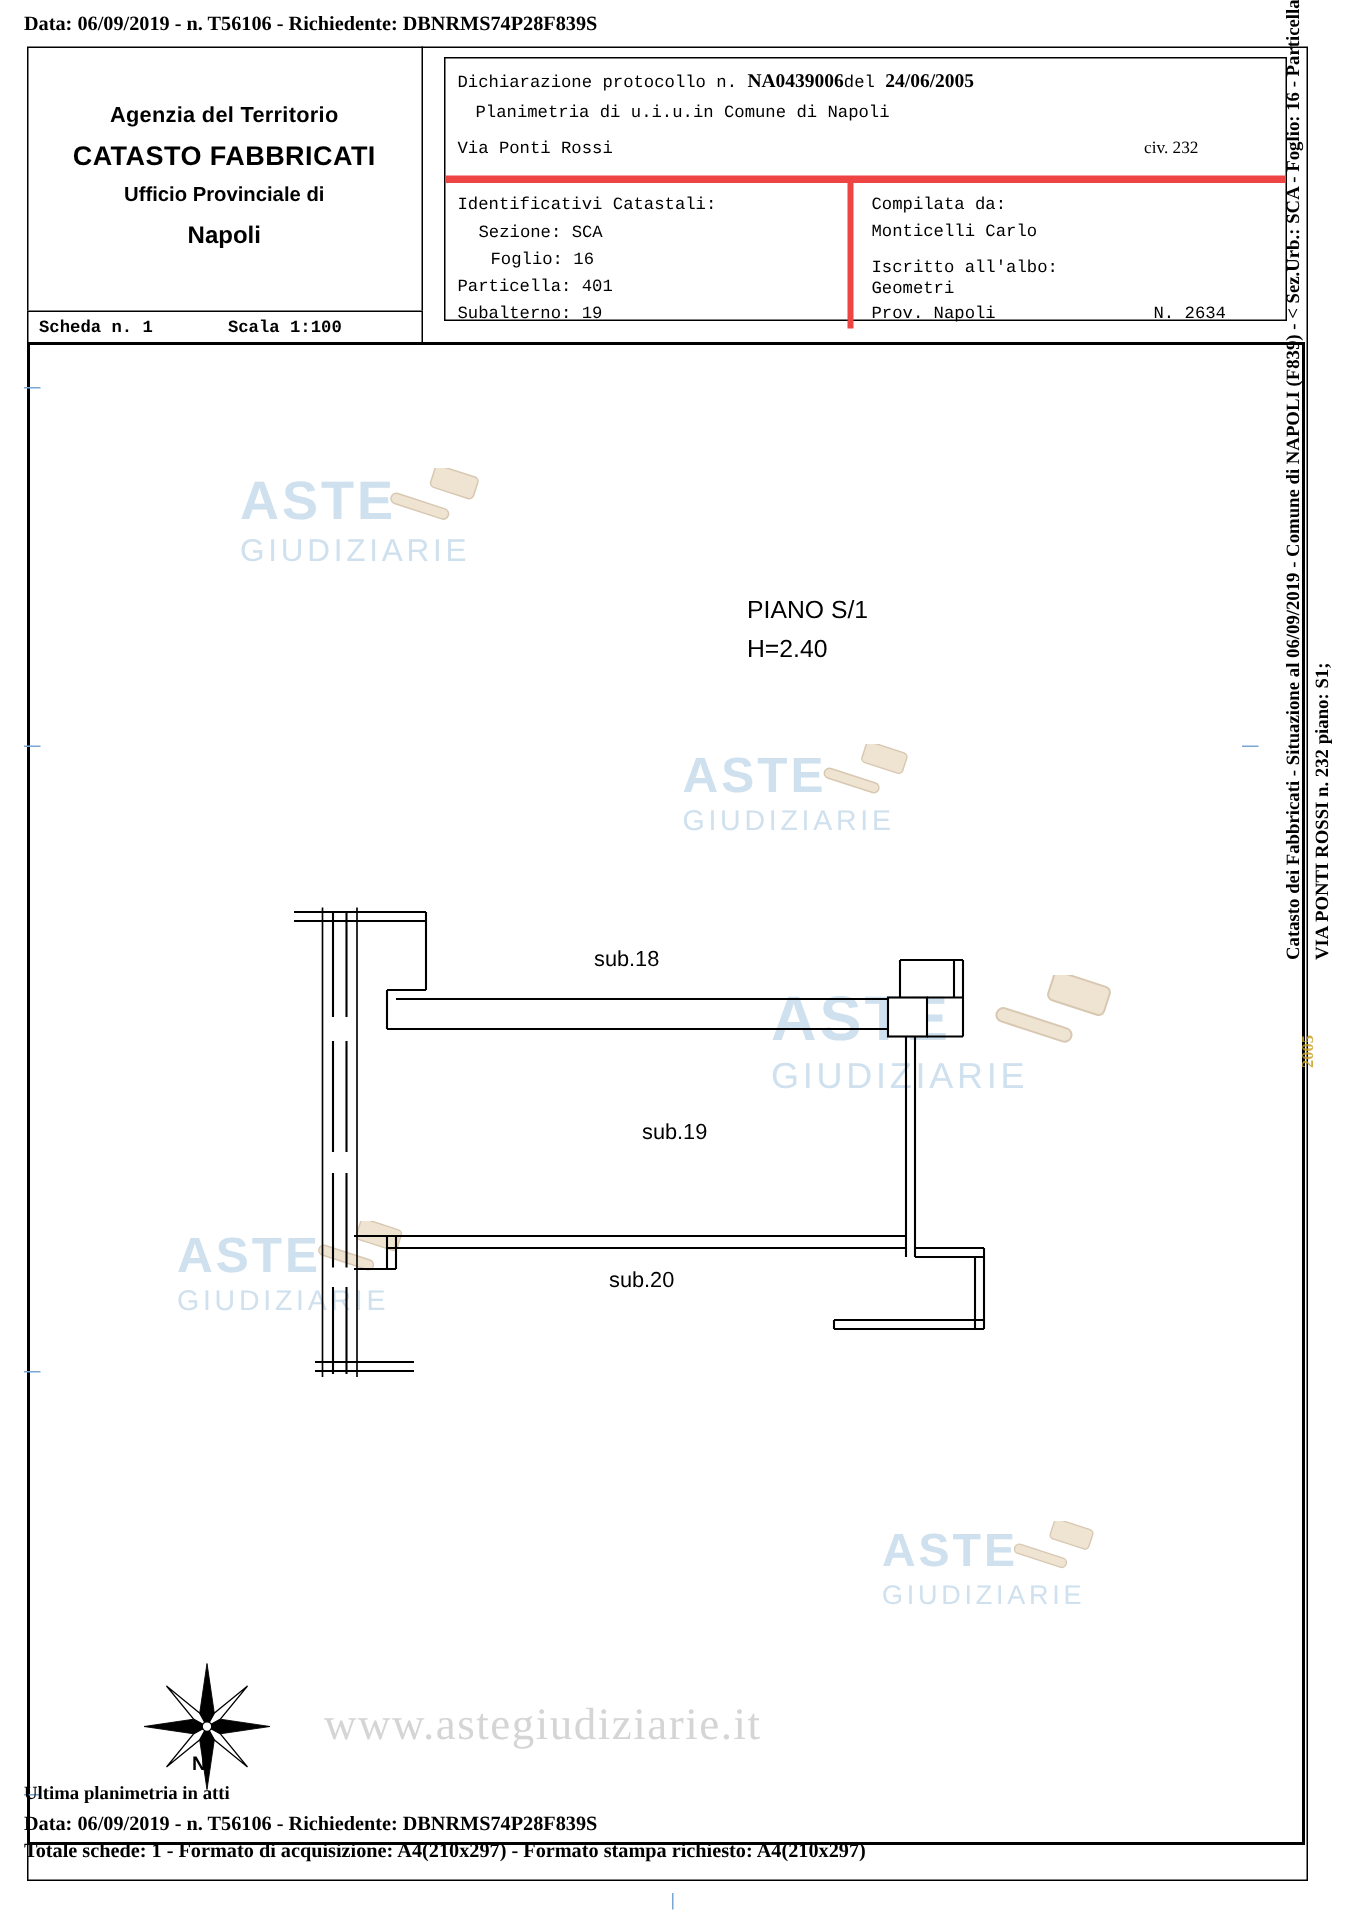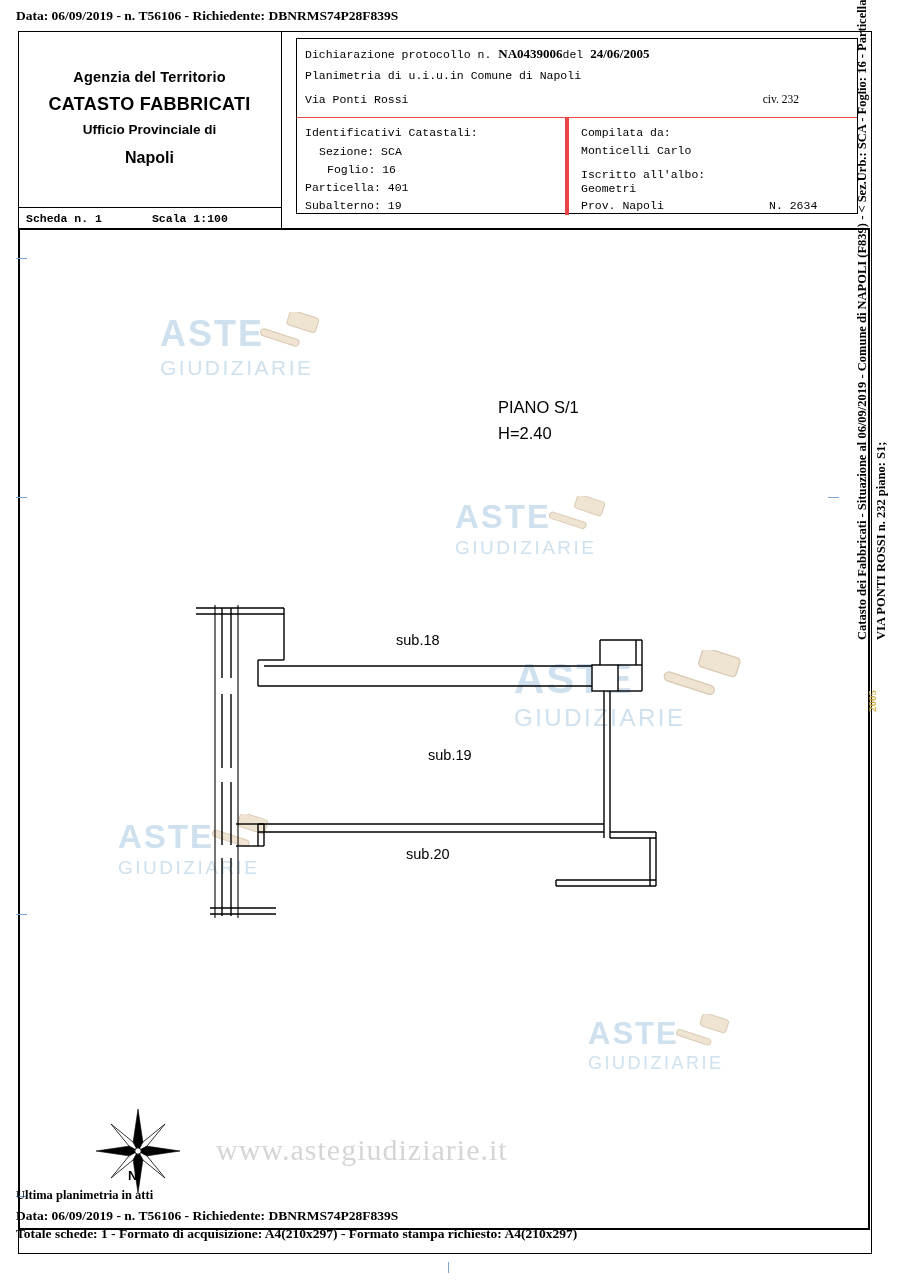--- a/index.html
+++ b/index.html
@@ -44,24 +44,24 @@
     display:flex;align-items:center;
   }
   .scheda-box .s1{margin-left:7px;text-align:right;}
   .scheda-box .s2{margin-left:50px;}
 
   .hdr-right{
     position:absolute;left:296px;top:38px;width:562px;height:176px;
     border:1px solid #000;box-sizing:border-box;
     font-family:"Liberation Mono", monospace;font-size:11.5px;color:#000;
   }
-  .hdr-right .rowA{position:relative;height:78px;border-bottom:1px solid #ef4444;}
+  .hdr-right .rowA{position:relative;height:78px;border-bottom:5px solid #ef4444;}
   .hdr-right .lineA1{position:absolute;left:8px;top:7px;white-space:nowrap;}
   .hdr-right .lineA1 .dt{font-weight:bold;font-family:"Liberation Serif",serif;font-size:13px;}
-  .hdr-right .lineA2{position:absolute;left:8px;top:30px;white-space:nowrap;}
+  .hdr-right .lineA2{position:absolute;left:20px;top:30px;white-space:nowrap;}
   .hdr-right .lineA3{position:absolute;left:8px;top:54px;white-space:nowrap;}
   .hdr-right .civ{position:absolute;right:58px;top:54px;white-space:nowrap;font-family:Liberation Serif, serif;}
 
   .hdr-right .rowB{position:relative;height:97px;}
   .hdr-right .colL{position:absolute;left:0;top:0;width:272px;height:97px;border-right:4px solid #ef4444;box-sizing:border-box;}
   .hdr-right .colR{position:absolute;left:272px;top:0;right:0;height:97px;}
   .hdr-right .t{position:absolute;white-space:nowrap;}
 
   
   .plan-frame{

